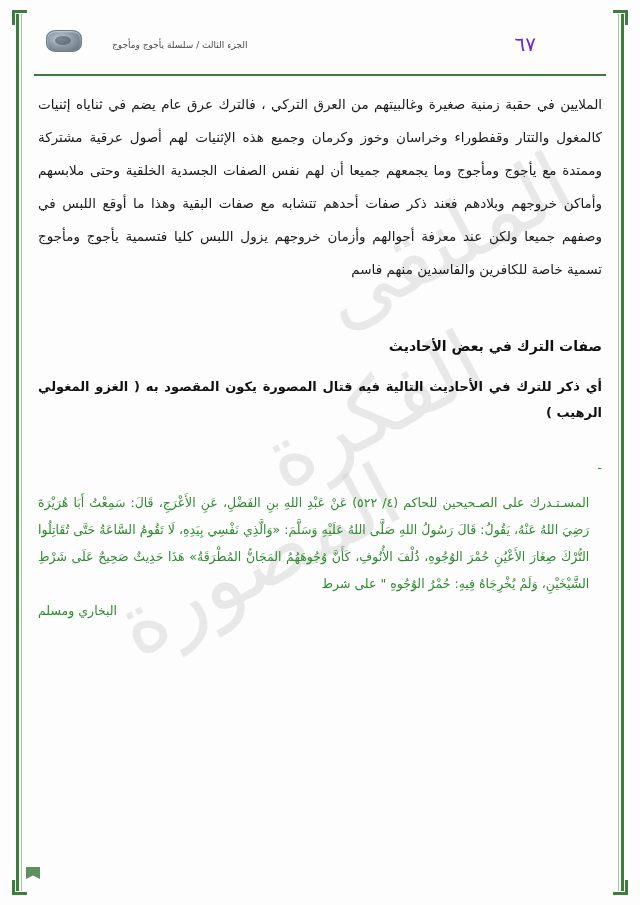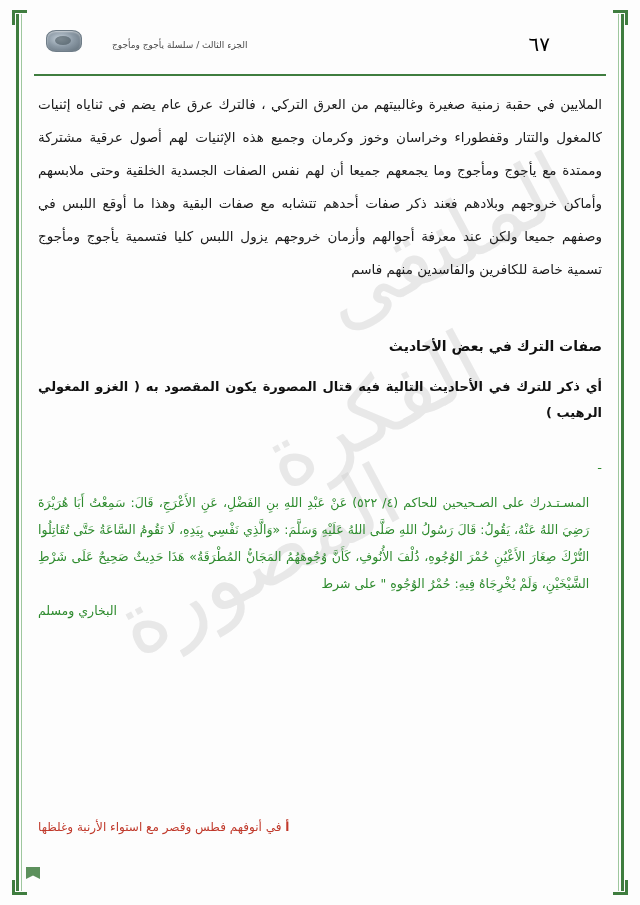--- a/index.html
+++ b/index.html
@@ -54,24 +54,24 @@
   
   .header {
     position: absolute;
     top: 26px;
     left: 34px;
     right: 34px;
     height: 46px;
   }
   .page-number {
     position: absolute;
-    right: 56px;
+    right: 70px;
     top: 6px;
     font-size: 20px;
-    color: #000000;
+    color: #6d28d9;
     font-family: "DejaVu Sans", sans-serif;
     letter-spacing: 1px;
   }
   .header-title {
     position: absolute;
     left: 78px;
     top: 14px;
     font-size: 9px;
     color: #4a4a4a;
     direction: rtl;
@@ -268,21 +268,17 @@
     <div class="hadith-block">
       <div class="hadith-bullet">-</div>
       <div class="hadith-text">
         <p>المسـتـدرك على الصـحيحين للحاكم (٤/ ٥٢٢) عَنْ عَبْدِ اللهِ بنِ الفَضْلِ، عَنِ الأَعْرَجِ، قَالَ: سَمِعْتُ أَبَا هُرَيْرَةَ رَضِيَ اللهُ عَنْهُ، يَقُولُ: قَالَ رَسُولُ اللهِ صَلَّى اللهُ عَلَيْهِ وَسَلَّمَ: «وَالَّذِي نَفْسِي بِيَدِهِ، لَا تَقُومُ السَّاعَةُ حَتَّى تُقَاتِلُوا التُّرْكَ صِغَارَ الأَعْيُنِ حُمْرَ الوُجُوهِ، ذُلْفَ الأُنُوفِ، كَأَنَّ وُجُوهَهُمُ المَجَانُّ المُطْرَقَةُ» هَذَا حَدِيثٌ صَحِيحٌ عَلَى شَرْطِ الشَّيْخَيْنِ، وَلَمْ يُخْرِجَاهُ فِيهِ: حُمْرُ الوُجُوهِ " على شرط</p>
         <p class="hadith-tail">البخاري ومسلم</p>
       </div>
     </div>
 
   </div>
 
-  <div class="footnote">
-    <span class="marker">أ</span>
-    <span>في أنوفهم فطس وقصر مع استواء الأرنبة وغلظها</span>
-  </div>
 
 
   <div class="footer-mark"></div>
 
 </div>
 
 </body></html>

